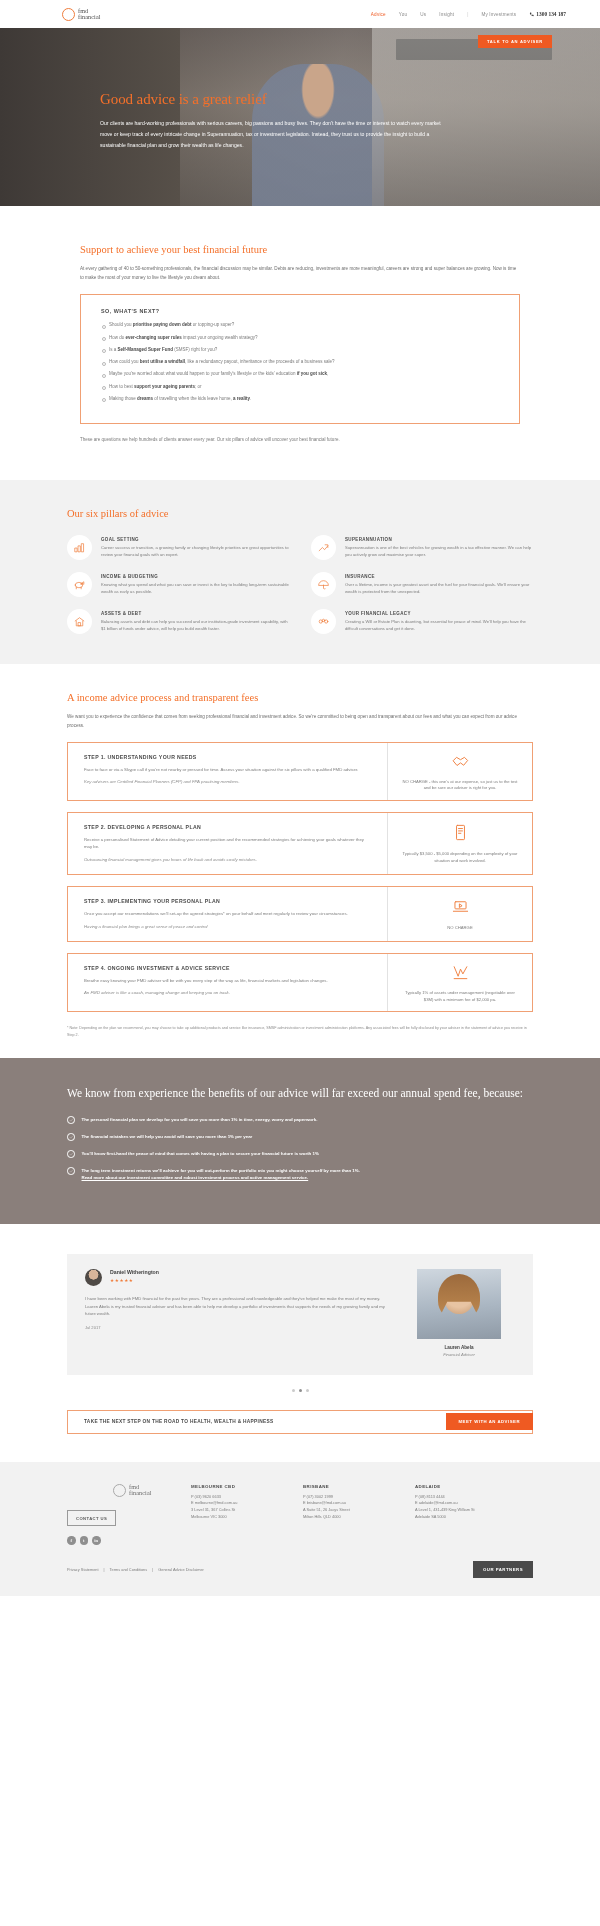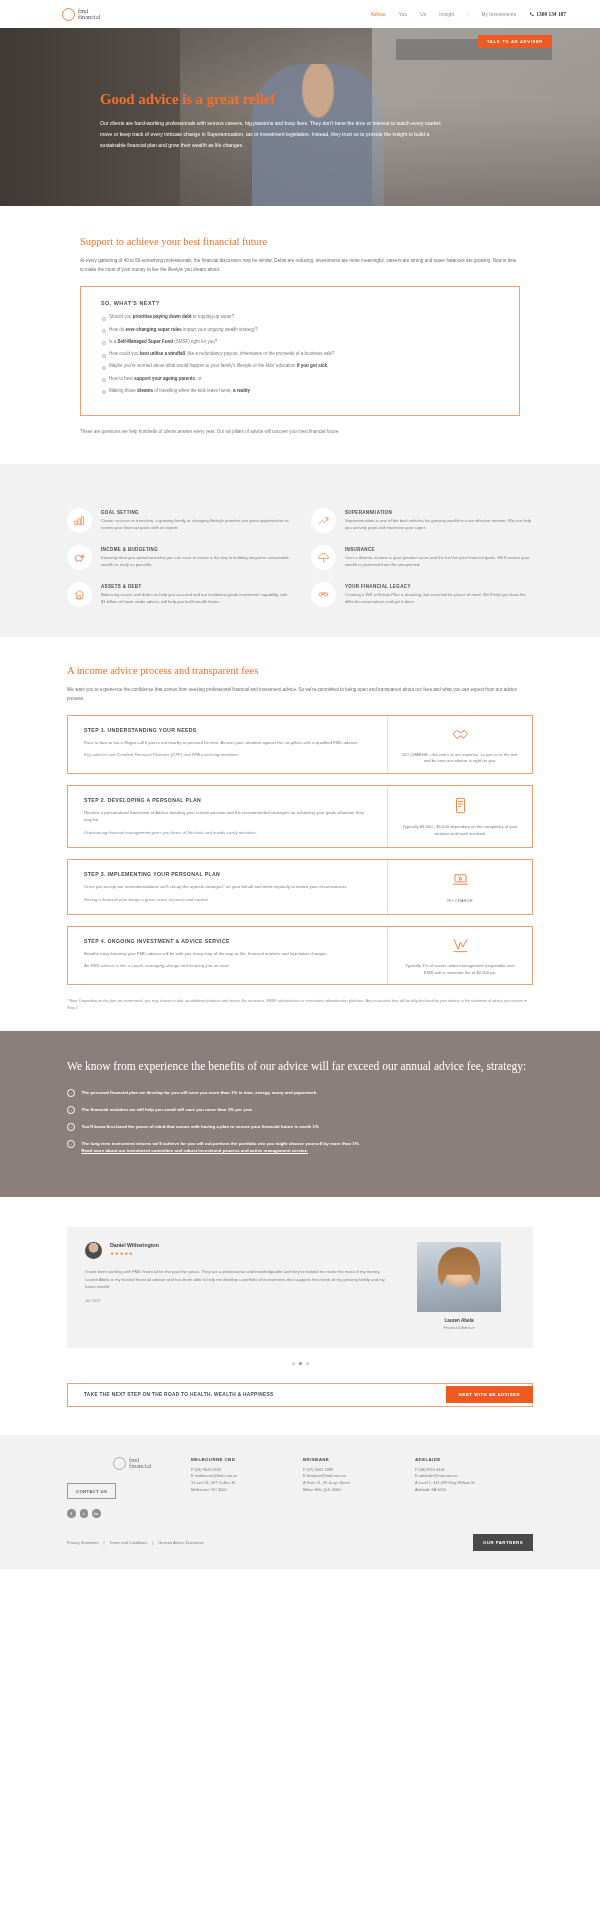--- a/index.html
+++ b/index.html
@@ -60,35 +60,35 @@
     border-radius: 40% 40% 0 0;
     filter: blur(.4px);
   }
   .hero-screen {
     position:absolute; right:8%; top:6%; width:26%; height:12%;
     background:#2a2a2a; border-radius:1px;
   }
   .hero-inner { position: relative; z-index: 3; padding: 63px 0 0 100px; max-width: 420px; }
   .hero-title {
     font-family: "Liberation Serif", serif;
-    font-size: 15px; color: #f4702a; font-weight: bold; letter-spacing: -.1px;
+    font-size: 15px; color: #f4702a; font-weight: normal; letter-spacing: -.1px;
   }
   .hero-copy {
     margin-top: 10px; font-size: 5.1px; line-height: 2.2; color: #fff;
     width: 350px;
   }
   .cta-top {
     position: absolute; right: 48px; top: 7px; z-index: 5;
     background: #ef5a22; color: #fff; font-size: 4.1px; font-weight: bold;
     letter-spacing: .7px; padding: 4px 9px;
   }
 
   
   .section { padding: 26px 0; }
-  .inner { width: 440px; margin: 4px auto; }
+  .inner { width: 440px; margin: 12px auto; }
   .inner-wide { width: 466px; margin: 0 auto; }
   h2.sec-title {
     font-family: "Liberation Serif", serif; font-weight: normal;
     font-size: 10.5px; color: #f4702a; margin-bottom: 9px;
   }
   .body-copy { font-size: 4.6px; line-height: 2.0; color: #6d6d6d; }
 
   
   .qbox {
     border: 1px solid #f0a074; margin-top: 12px; padding: 13px 20px 15px 20px;
@@ -291,20 +291,21 @@
             <li>Making those <b>dreams</b> of travelling when the kids leave home, <b>a reality</b>.</li>
           </ul>
       </div>
 
       <p class="tail-copy">These are questions we help hundreds of clients answer every year. Our six pillars of advice will uncover your best financial future.</p>
     </div>
   </div>
 
   <div class="pillars">
     <div class="inner-wide">
+      <h2 class="sec-title">Our six pillars of advice</h2>
       <div class="pillar-grid" id="pillar-grid">
           <div class="pillar">
             <div class="pillar-ic">
               <svg viewBox="0 0 24 24" stroke-linecap="round" stroke-linejoin="round">
                 <rect x="4" y="13" width="3.5" height="7"></rect>
                 <rect x="10" y="9" width="3.5" height="11"></rect>
                 <rect x="16" y="5" width="3.5" height="15"></rect>
               </svg>
             </div>
             <div class="pillar-body">
@@ -441,21 +442,21 @@
               <div class="step-fee">Typically 1% of assets under management (negotiable over $3M) with a minimum fee of $2,000 pa.</div>
             </div>
           </div>
         </div>
       <p class="note">* Note: Depending on the plan we recommend, you may choose to take up additional products and service like insurance, SMSF administration or investment administration platforms. Any associated fees will be fully disclosed by your adviser in the statement of advice you receive in Step 2.</p>
     </div>
   </div>
 
   <div class="benefits">
     <div class="inner-wide">
-      <h2>We know from experience the benefits of our advice will far exceed our annual advice fee, strategy:</h2>
+      <h2>We know from experience the benefits of our advice will far exceed our annual spend fee, because:</h2>
       <div id="benefits">
           <div class="bene-item">
             <div class="tick">
               <svg viewBox="0 0 24 24" stroke-linecap="round" stroke-linejoin="round">
                 <path d="M5 13l5 5L20 7"></path>
               </svg>
             </div>
             <div class="bene-text">The personal financial plan we develop for you will save you more than 1% in time, energy, worry and paperwork.</div>
           </div>
           <div class="bene-item">

